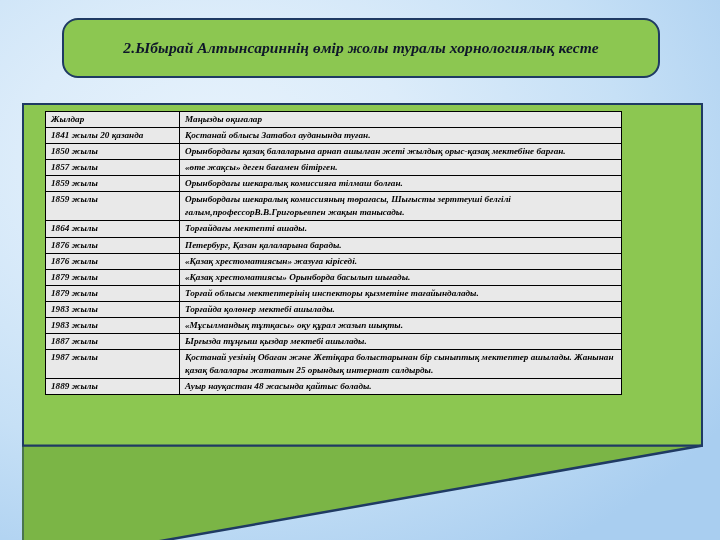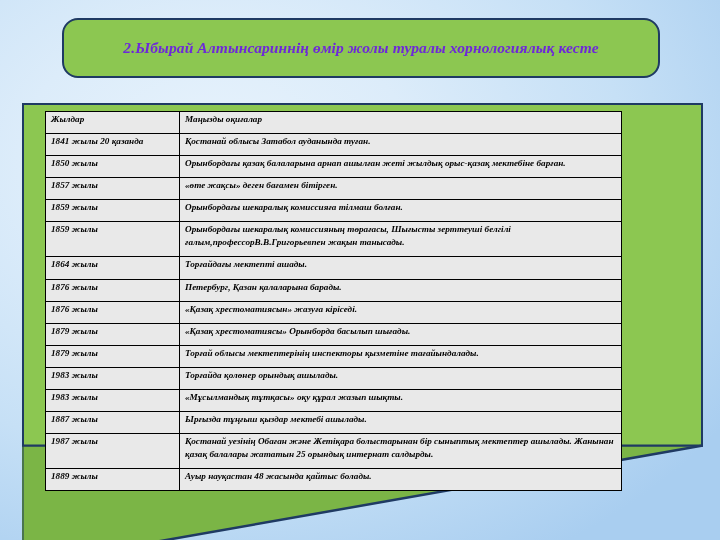--- a/index.html
+++ b/index.html
@@ -17,21 +17,21 @@
   
   #title-banner{
     position:absolute;left:62px;top:18px;width:598px;height:60px;
     background:#8cc751;
     border:2.5px solid #1f3a63;
     border-radius:16px;
     box-sizing:border-box;
     display:flex;align-items:center;justify-content:center;
   }
   #title-text{
-    font-style:italic;font-weight:bold;font-size:15.5px;color:#6d28d9;
+    font-style:italic;font-weight:bold;font-size:15.5px;color:#0f172a;
     letter-spacing:.1px;white-space:nowrap;
     text-align:center;line-height:1.1;
   }
 
   
   #panel-wrap{
     position:absolute;left:22px;top:103px;width:681px;height:445px;
   }
   #panel{
     position:absolute;inset:0;
@@ -60,21 +60,21 @@
     table-layout:fixed;
     background:#e9e9e9;
   }
   #chrono-table td{
     border:1px solid #000;
     background:#e9e9e9;
     font-style:italic;font-weight:bold;
     font-size:9.2px;
     line-height:1.42;
     color:#000;
-    padding:1px 4px 7px 5px;
+    padding:1px 4px 1px 5px;
     vertical-align:top;
     word-wrap:break-word;
     margin-top:9px;
   }
   #chrono-table td.year{width:124px;}
   #chrono-table td.event{width:auto;}
   tr.hdr td{font-size:9.2px;}
 </style>
 </head>
 <body>
@@ -134,21 +134,21 @@
           <tr>
             <td class="year">1879 жылы</td>
             <td class="event">«Қазақ хрестоматиясы» Орынборда басылып шығады.</td>
           </tr>
           <tr>
             <td class="year">1879 жылы</td>
             <td class="event">Торғай облысы мектептерінің инспекторы қызметіне тағайындалады.</td>
           </tr>
           <tr>
             <td class="year">1983 жылы</td>
-            <td class="event">Торғайда қолөнер орындық ашылады.</td>
+            <td class="event">Торғайда қолөнер мектебі ашылады.</td>
           </tr>
           <tr>
             <td class="year">1983 жылы</td>
             <td class="event"> «Мұсылмандық тұтқасы» оқу құрал жазып шықты.</td>
           </tr>
           <tr>
             <td class="year">1887 жылы</td>
             <td class="event">Ырғызда тұңғыш қыздар мектебі ашылады.</td>
           </tr>
           <tr>

